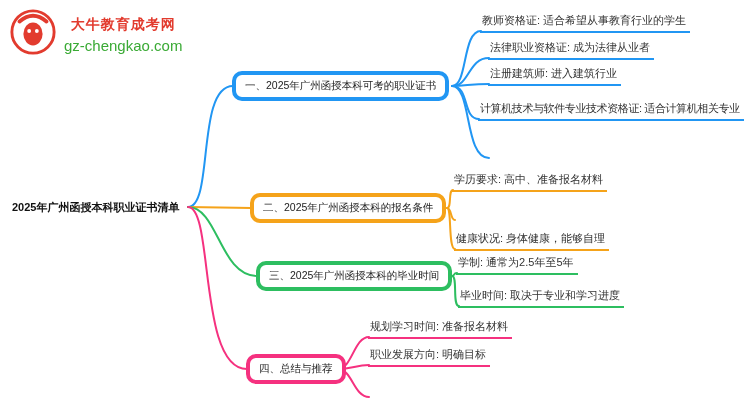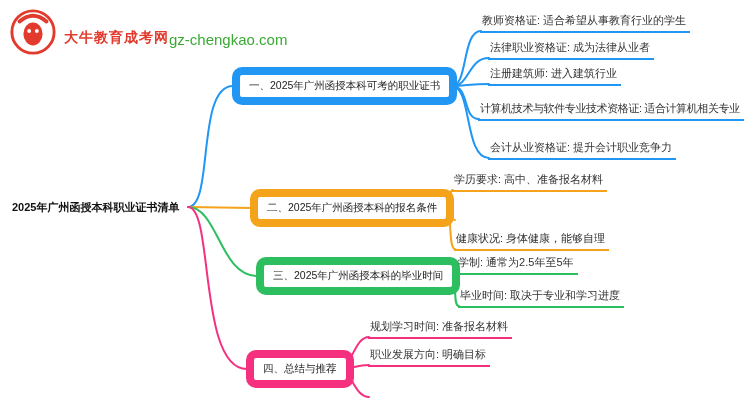--- a/index.html
+++ b/index.html
@@ -8,28 +8,28 @@
   body{font-family:"Liberation Sans","DejaVu Sans",sans-serif;color:#222}
   .canvas{position:relative;width:750px;height:410px;background:#ffffff;overflow:hidden}
   .connectors{position:absolute;left:0;top:0;width:750px;height:410px}
   .connectors path{fill:none;stroke-width:2;stroke-linecap:round}
   .p-blue{stroke:#2196f3}
   .p-orange{stroke:#f5a31a}
   .p-green{stroke:#2dbe60}
   .p-pink{stroke:#f5317f}
 
   .logo{position:absolute;left:8px;top:8px;display:flex;align-items:flex-start;gap:6px}
-  .logo-text{display:flex;align-items:center;margin-top:20px}
+  .logo-text{display:flex;flex-direction:column;align-items:center;margin-top:8px}
   .site-name{color:#e23b2e;font-weight:bold;font-size:14px;letter-spacing:1px;white-space:nowrap}
   .site-url{color:#3aaa35;font-size:15px;margin-top:3px;white-space:nowrap}
 
   .node{position:absolute;white-space:nowrap}
   .root{left:12px;top:207px;transform:translateY(-50%);font-size:11px;font-weight:bold;color:#111}
 
-  .branch{transform:translateY(-50%);background:#fff;border:8px solid #701a75;border-radius:10px;
+  .branch{transform:translateY(-50%);background:#fff;border:4px solid #701a75;border-radius:10px;
           padding:4px 9px;font-size:10.5px;color:#222}
   .b1{left:232px;top:86px;border-color:#2196f3}
   .b2{left:250px;top:208px;border-color:#f5a31a}
   .b3{left:256px;top:276px;border-color:#2dbe60}
   .b4{left:246px;top:369px;border-color:#f5317f}
 
   .leaf{font-size:11px;color:#333;padding:0 4px 3px 2px;border-bottom:2px solid #737373}
   .c-blue{border-color:#2196f3}
   .c-orange{border-color:#f5a31a}
   .c-green{border-color:#2dbe60}
@@ -101,21 +101,20 @@
 
   <div class="node branch b1">一、2025年广州函授本科可考的职业证书</div>
   <div class="node branch b2">二、2025年广州函授本科的报名条件</div>
   <div class="node branch b3">三、2025年广州函授本科的毕业时间</div>
   <div class="node branch b4">四、总结与推荐</div>
 
   <div class="node leaf c-blue lb1">教师资格证: 适合希望从事教育行业的学生</div>
   <div class="node leaf c-blue lb2">法律职业资格证: 成为法律从业者</div>
   <div class="node leaf c-blue lb3">注册建筑师: 进入建筑行业</div>
   <div class="node leaf c-blue lb4 tight">计算机技术与软件专业技术资格证: 适合计算机相关专业</div>
-  <div class="node leaf c-blue lb5">会计从业资格证: 提升会计职业竞争力</div>
 
   <div class="node leaf c-orange lo1">学历要求: 高中、准备报名材料</div>
   <div class="node leaf c-orange lo3">健康状况: 身体健康，能够自理</div>
 
   <div class="node leaf c-green lg1">学制: 通常为2.5年至5年</div>
   <div class="node leaf c-green lg2">毕业时间: 取决于专业和学习进度</div>
 
   <div class="node leaf c-pink lp1">规划学习时间: 准备报名材料</div>
   <div class="node leaf c-pink lp2">职业发展方向: 明确目标</div>
 

